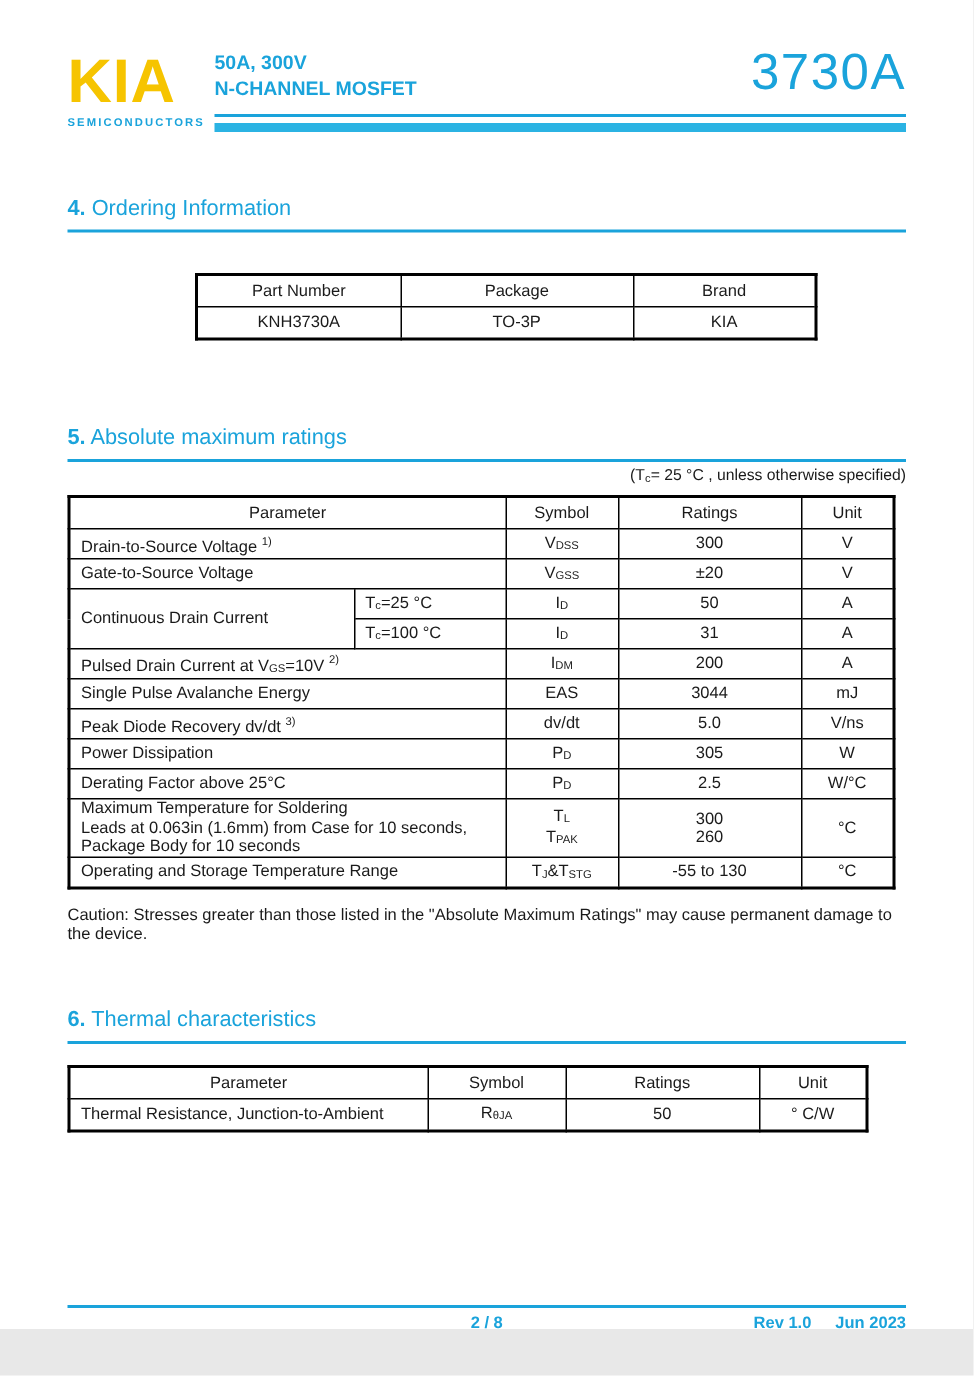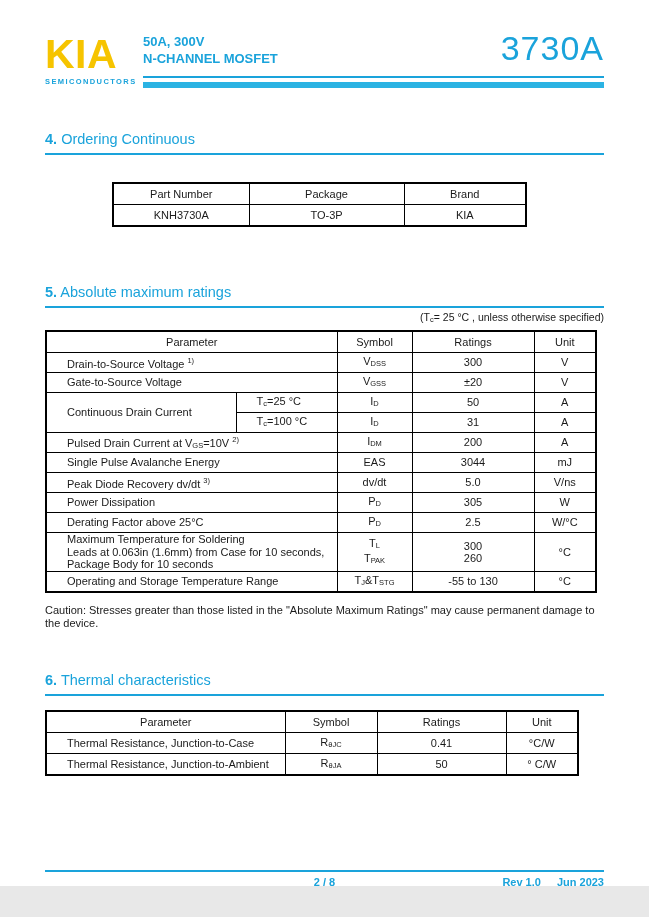--- a/index.html
+++ b/index.html
@@ -21,25 +21,25 @@
   .rule-thick{height:6px;background:var(--bar);margin-top:4px;}
   
   .sec{position:absolute;left:45px;right:45px;}
   .sec-title{font-size:14.5px;color:var(--accent);padding-bottom:6px;border-bottom:2px solid var(--accent);}
   .sec-num{font-weight:bold;}
   .sec-name{font-weight:normal;}
   
   table.dtable{border-collapse:collapse;border:2px solid #000;font-size:11px;table-layout:fixed;background:#fff;}
   .dtable th,.dtable td{border:1px solid #000;text-align:center;font-weight:normal;
     padding:0 4px;height:20px;line-height:13px;overflow:hidden;}
-  .dtable .pl{text-align:left;padding-left:20px;}
+  .dtable .pl{text-align:left;padding-left:7px;}
   .sb{font-size:7.5px;vertical-align:-1px;}
   .sp{font-size:7.5px;vertical-align:5px;}
   .abs-note{position:absolute;top:311px;right:45px;font-size:10.5px;color:#1a1a1a;}
-  .ordering-table{position:absolute;top:182px;left:112px;width:413px;}
+  .ordering-table{position:absolute;top:182px;left:130px;width:413px;}
   .absmax-table{position:absolute;top:330px;left:45px;width:550px;}
   .absmax-table td{height:19px;}
   .absmax-table tr.tall td{height:38px;line-height:12.5px;}
   .thermal-table{position:absolute;top:710px;left:45px;width:532px;}
   .caution{position:absolute;top:604px;left:45px;width:562px;font-size:11px;line-height:13px;}
   
   .footer{position:absolute;top:854px;left:45px;right:45px;border-top:2px solid var(--accent);margin-top:16px;}
   .footer-row{position:relative;margin-top:4px;height:14px;font-size:11px;font-weight:bold;color:var(--accent);}
   .page-num{position:absolute;left:0;right:0;text-align:center;}
   .rev-block{position:absolute;right:0;display:flex;gap:16px;align-items:center;}
@@ -61,21 +61,21 @@
           <div>N-CHANNEL MOSFET</div>
         </div>
         <div class="part-number">3730A</div>
       </div>
       <div class="rule-thin"></div>
       <div class="rule-thick"></div>
     </div>
   </div>
 
   <div class="sec" style="top:131px;">
-    <div class="sec-title"><span class="sec-num">4.</span> <span class="sec-name">Ordering Continuous</span></div>
+    <div class="sec-title"><span class="sec-num">4.</span> <span class="sec-name">Ordering Information</span></div>
   </div>
 
   <table class="dtable ordering-table">
     <colgroup>
         <col style="width:136px">
         <col style="width:155px">
         <col style="width:122px">
       </colgroup>
     <tbody>
         <tr>
@@ -206,26 +206,20 @@
         <col style="width:72px">
       </colgroup>
     <tbody>
         <tr>
       <th>Parameter</th>
       <th>Symbol</th>
       <th>Ratings</th>
       <th>Unit</th>
     </tr>
     <tr>
-      <td class="pl">Thermal Resistance, Junction-to-Case</td>
-      <td><span>R</span><span class="sb">θJC</span></td>
-      <td>0.41</td>
-      <td>°C/W</td>
-    </tr>
-    <tr>
       <td class="pl">Thermal Resistance, Junction-to-Ambient</td>
       <td><span>R</span><span class="sb">θJA</span></td>
       <td>50</td>
       <td>° C/W</td>
     </tr>
   </tbody>
     </table>
 
   <div class="footer">
     <div class="footer-row">

